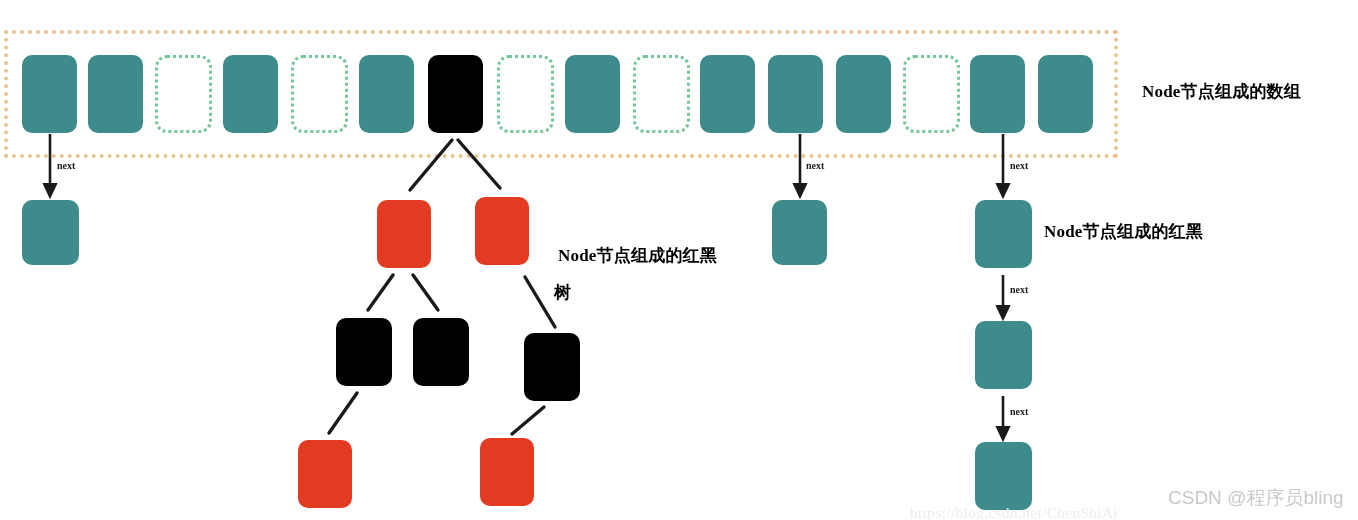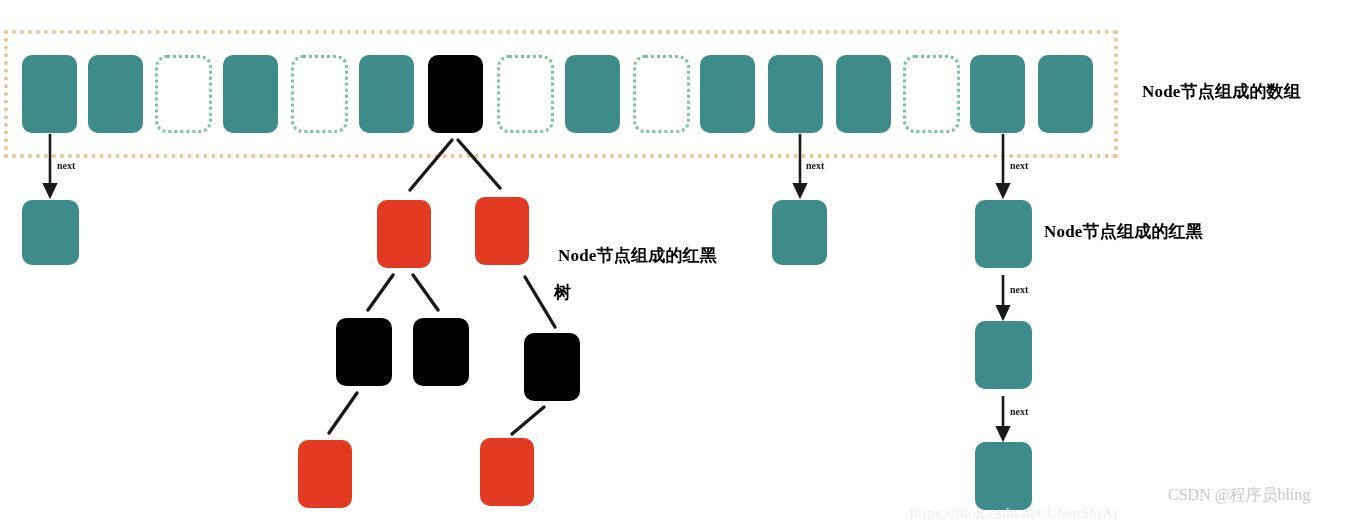--- a/index.html
+++ b/index.html
@@ -52,23 +52,23 @@
     line-height: 1.45;
   }
   .lbl.big { font-size: 17px; letter-spacing: 0.2px; }
   .lbl.next {
     font-size: 10px;
     font-weight: bold;
     color: #1a1a1a;
   }
   .wm-csdn {
     position: absolute;
-    font-size: 16px;
+    font-size: 19px;
     color: #c9c9c9;
-    font-family: Liberation Serif, serif;
+    font-family: Liberation Sans, sans-serif;
     white-space: pre;
   }
   .wm-url {
     position: absolute;
     font-size: 15px;
     color: #ececec;
     font-family: "Liberation Serif", serif;
     white-space: pre;
     letter-spacing: 0.5px;
   }

